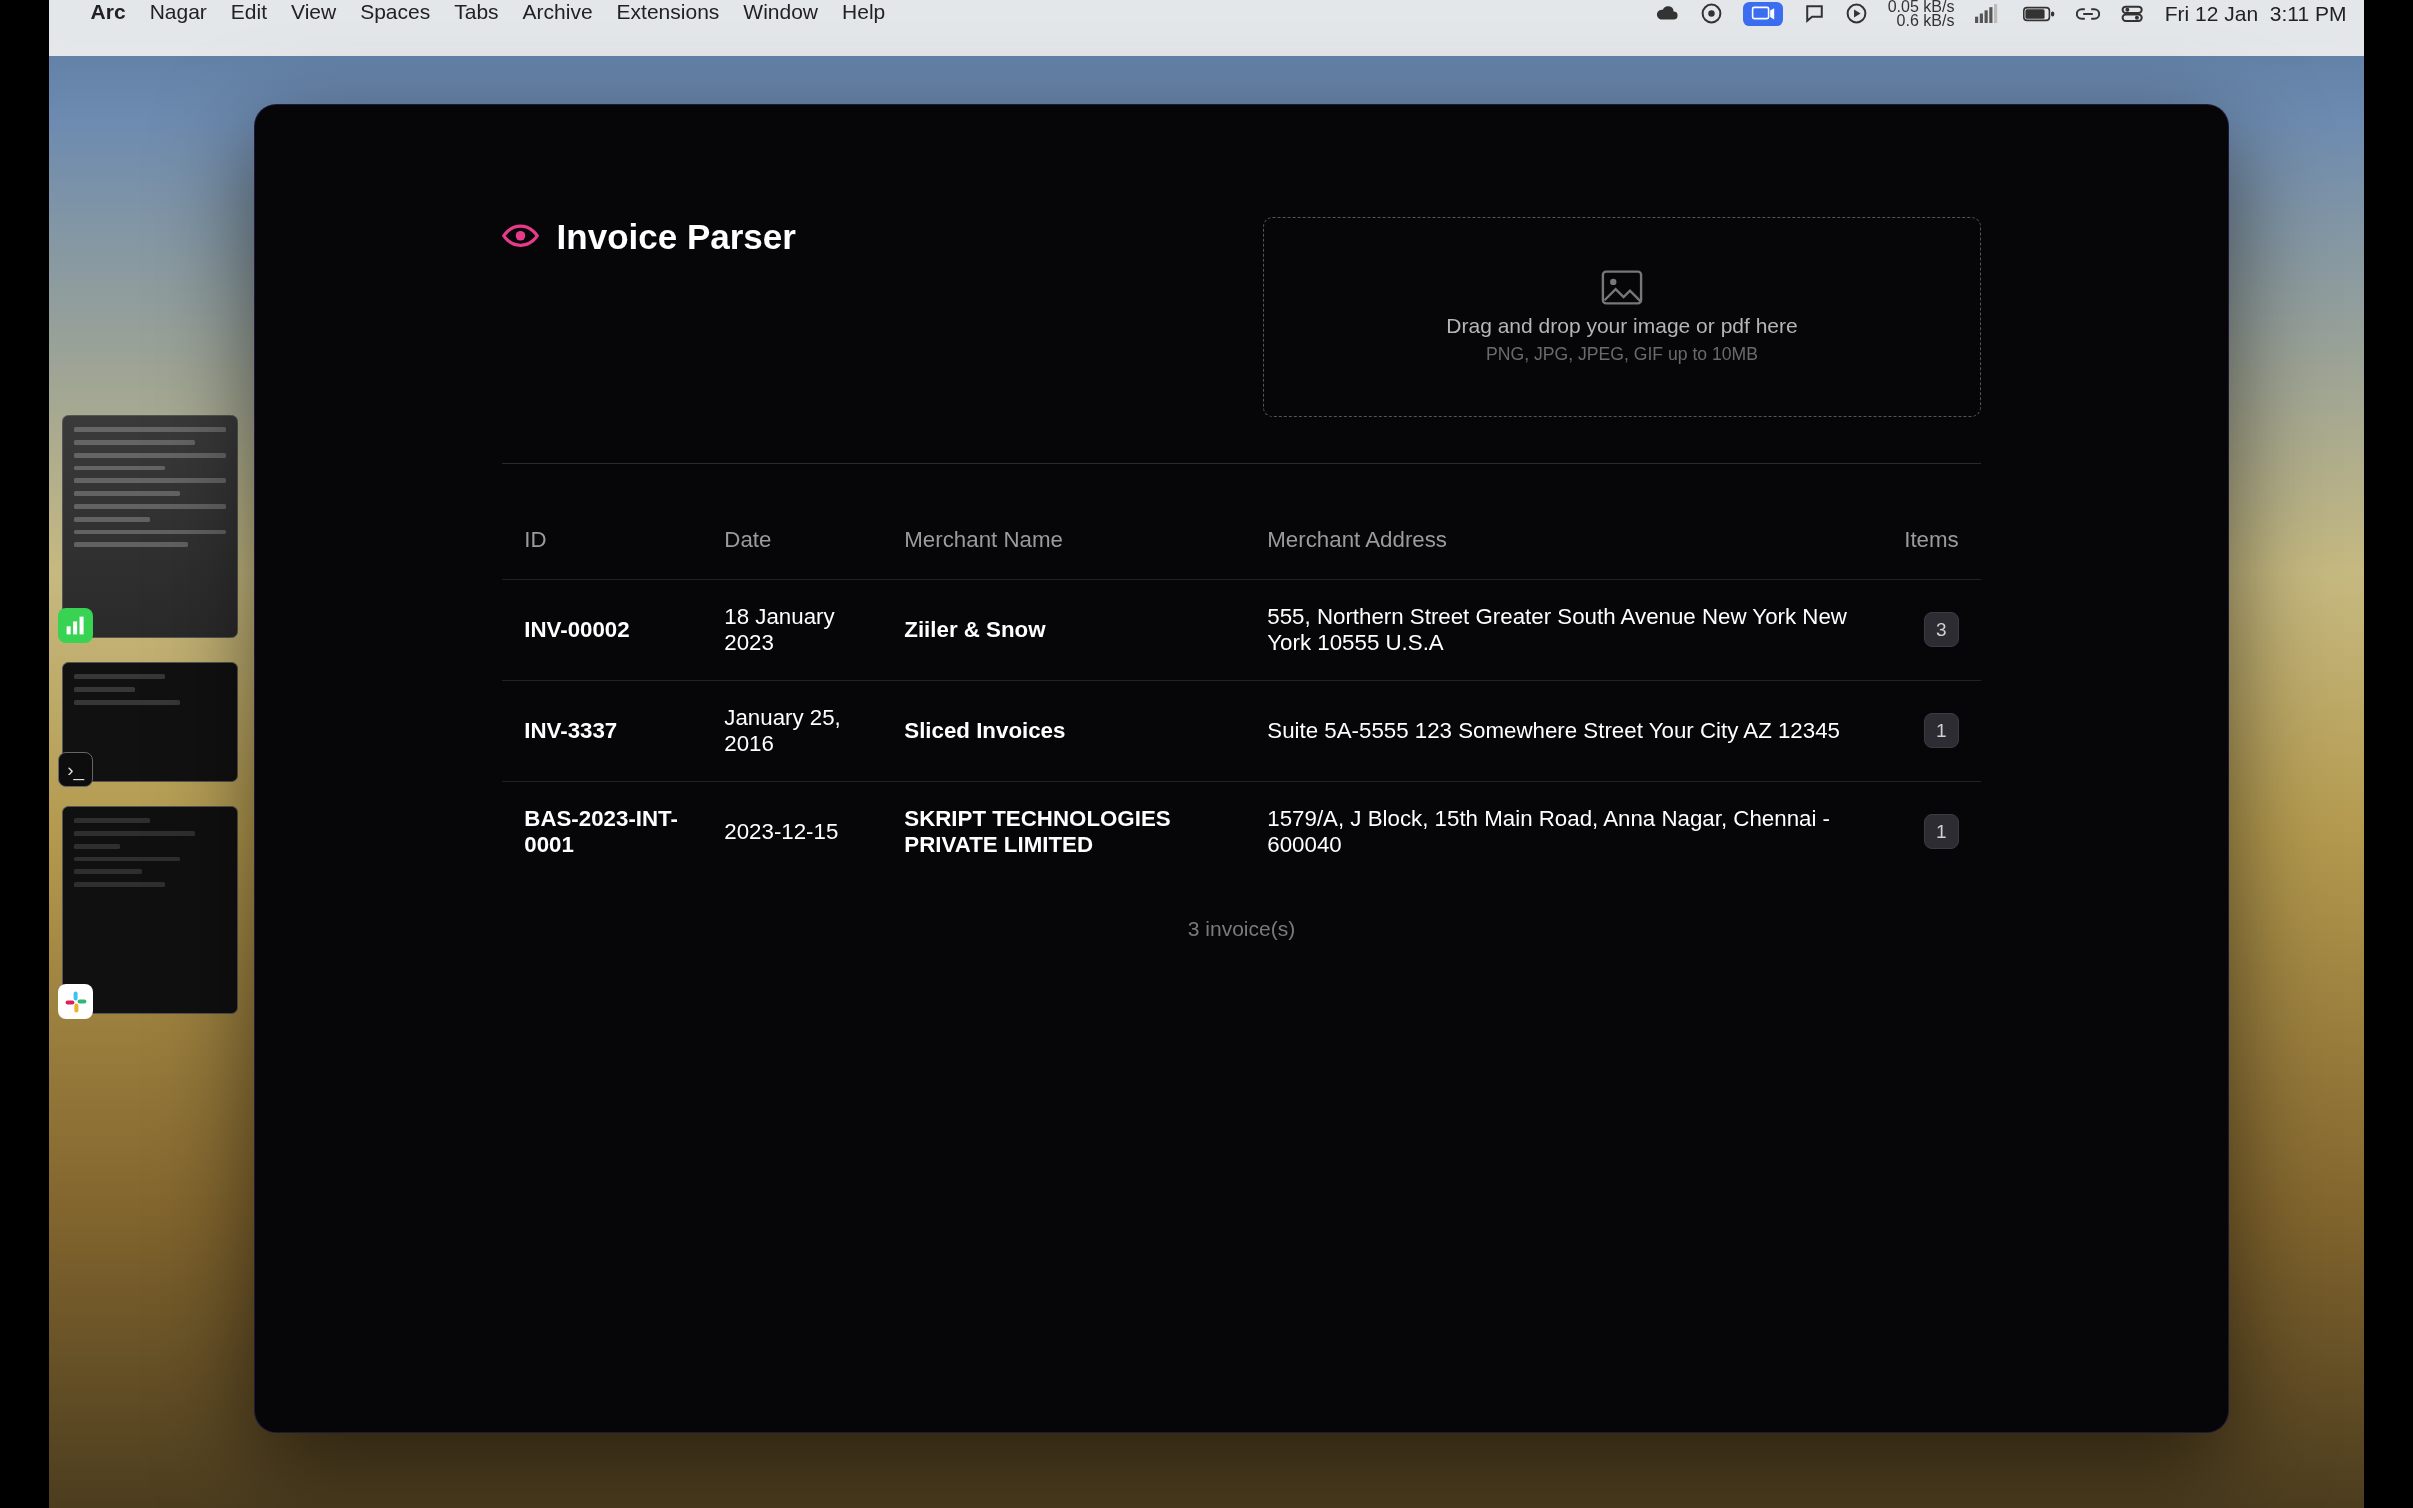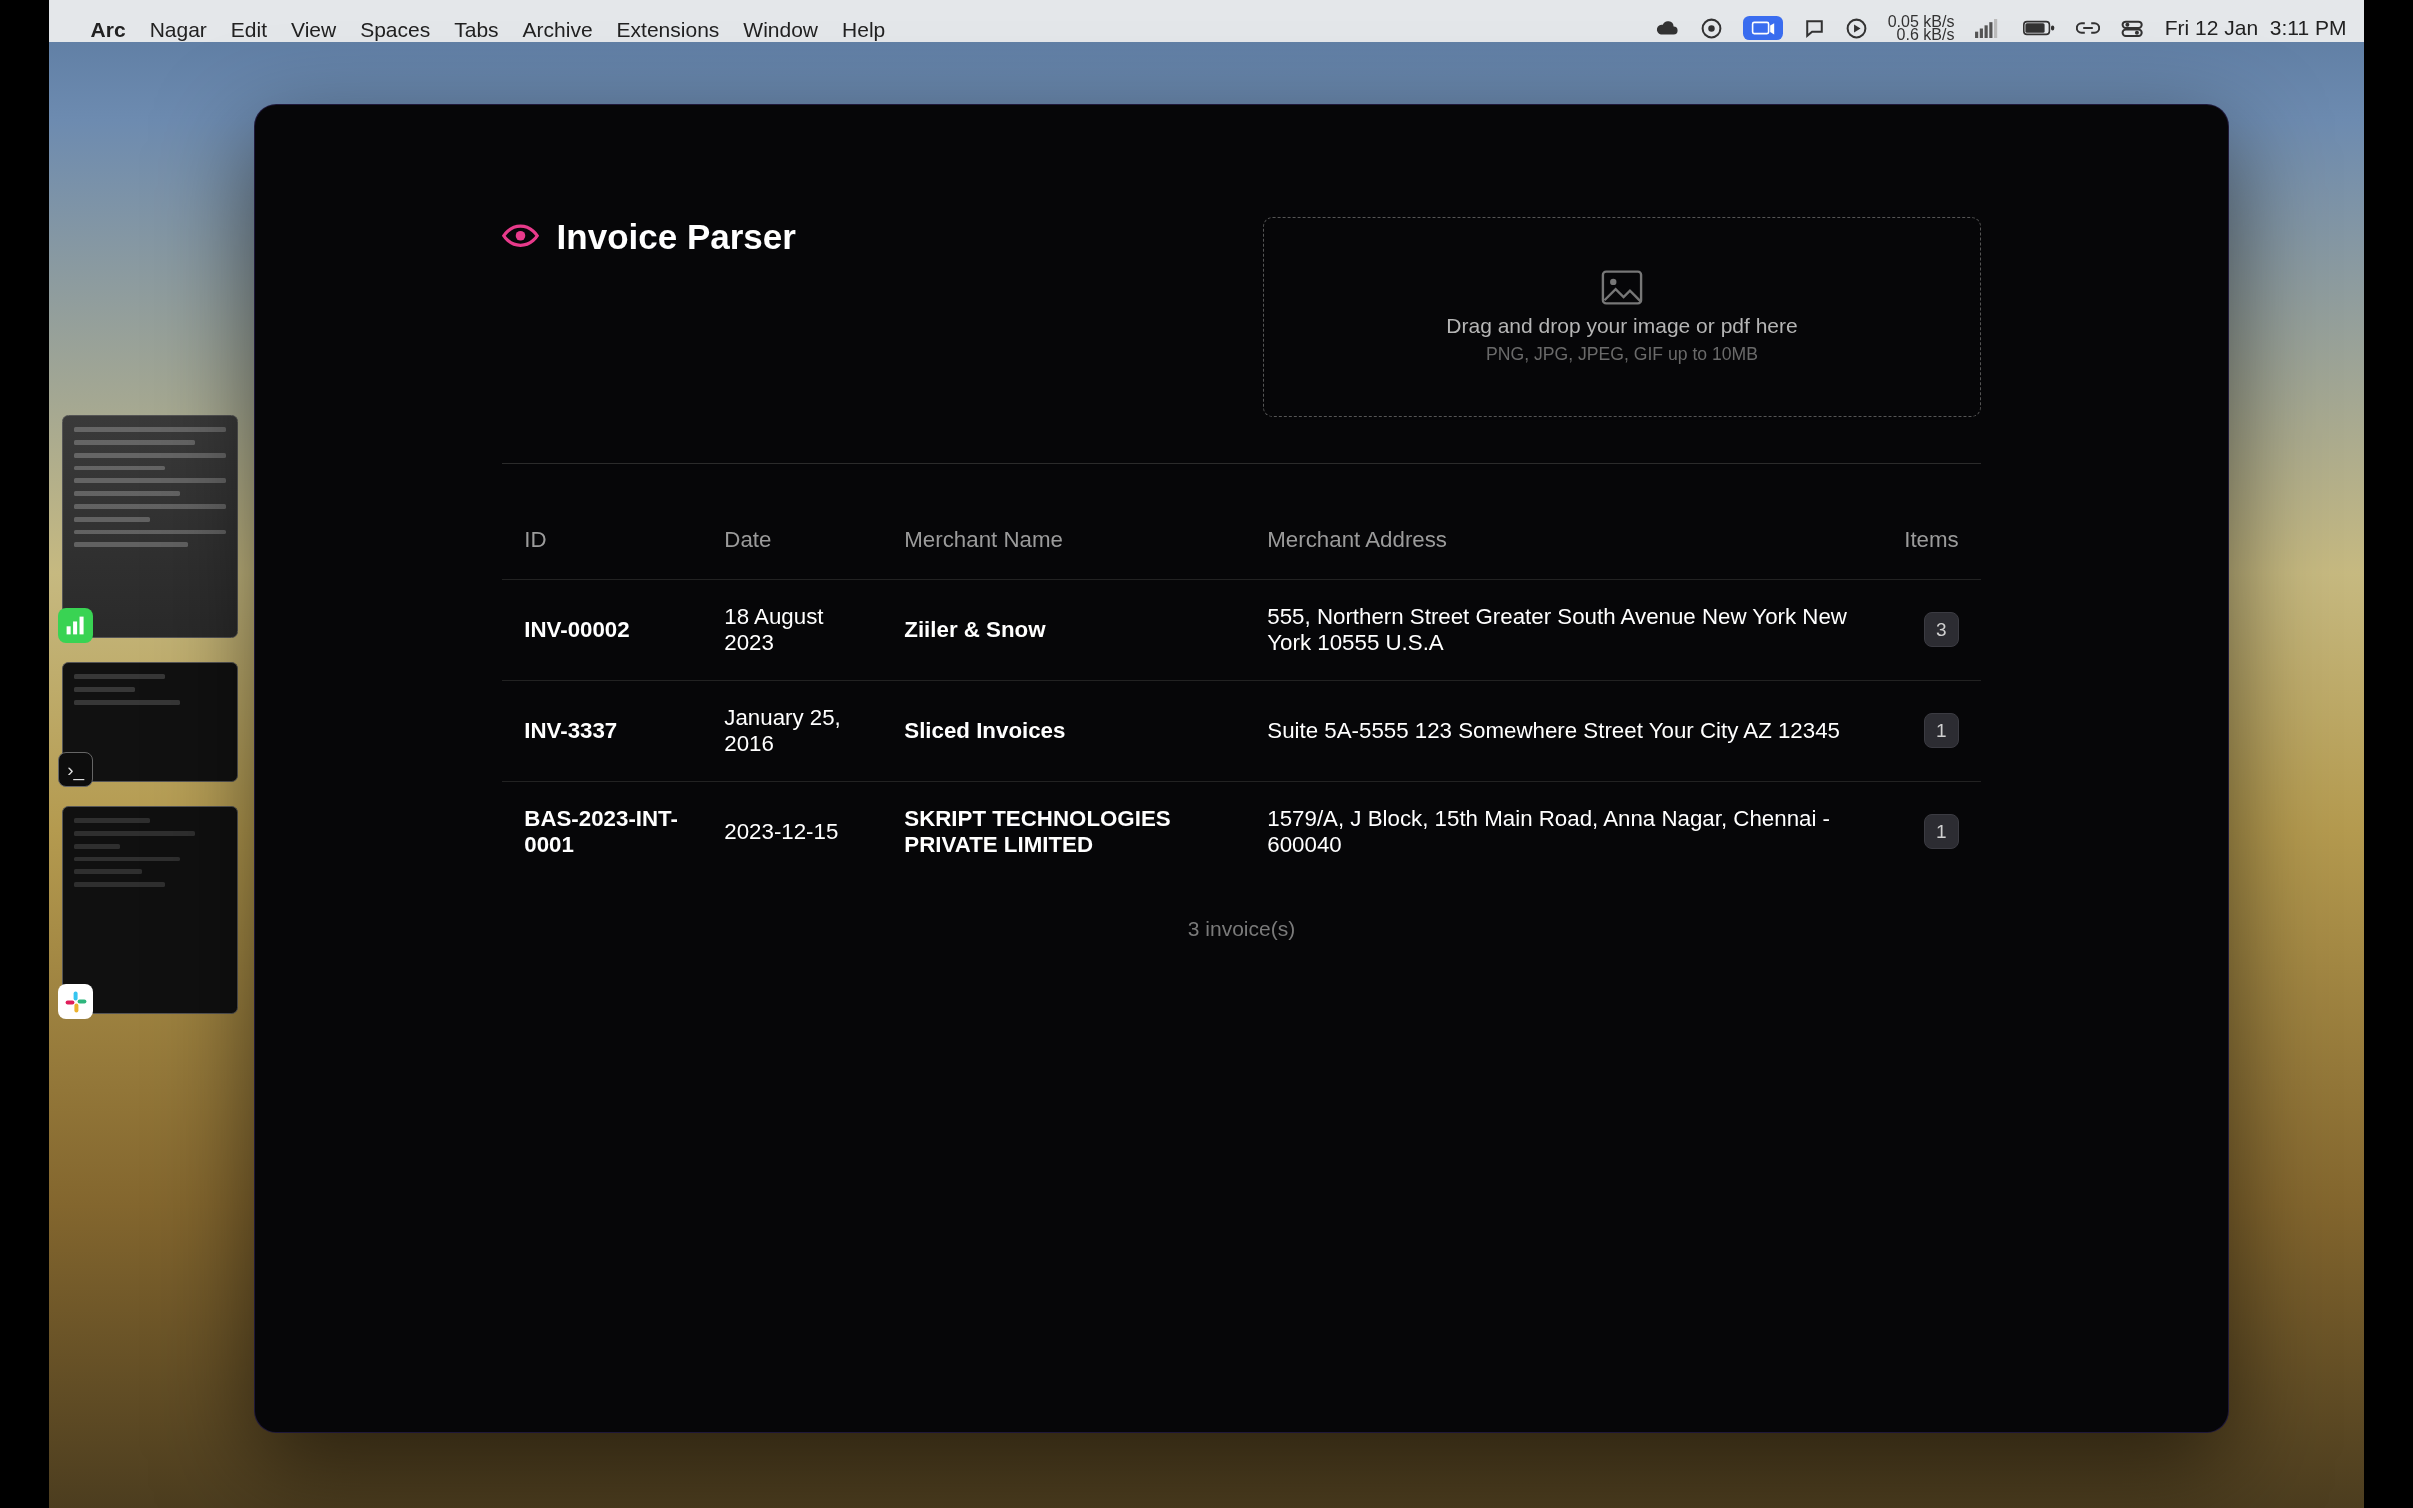--- a/index.html
+++ b/index.html
@@ -6,23 +6,23 @@
   html, body { width: 2413px; height: 1508px; overflow: hidden; font-family: -apple-system, BlinkMacSystemFont, "Segoe UI", sans-serif; }
   body {
     background: linear-gradient(180deg,#5b7aa0 0%,#6d8bb0 8%,#c6b980 38%,#b49a4f 55%,#83662e 80%,#4c3d1f 100%);
     position: relative;
   }
   .letterbox-left, .letterbox-right { position:absolute; top:0; bottom:0; width:49px; background:#000; }
   .letterbox-left { left:0; } .letterbox-right { right:0; }
 
   
   .menubar {
-    position:absolute; left:49px; right:49px; top:0; height:42px;
+    position:absolute; left:49px; right:49px; top:0; height:56px;
     background:rgba(240,240,240,0.92); backdrop-filter:blur(8px);
-    display:flex; align-items:flex-end; padding:0 17.6px; font-size:21px; color:#222;
+    display:flex; align-items:flex-start; padding:0 17.6px; font-size:21px; color:#222;
   }
   .menubar .left { display:flex; align-items:center; gap:24px; }
   .menubar .left .apple { font-size:24px; }
   .menubar .left .appname { font-weight:600; }
   .menubar .right { margin-left:auto; display:flex; align-items:center; gap:21px; }
   .menubar .right .icon { display:flex; align-items:center; justify-content:center; }
   .menubar .right svg { display:block; }
   .net-stats { font-size:16px; line-height:13.6px; text-align:right; color:#333; }
   .screen-rec { background:#3a6df0; border-radius:6.4px; padding:3.2px 8px; display:flex; align-items:center; justify-content:center; }
   .screen-rec svg { color:#fff; }
@@ -261,21 +261,21 @@
           <th>ID</th>
           <th>Date</th>
           <th>Merchant Name</th>
           <th>Merchant Address</th>
           <th class="items-h">Items</th>
         </tr>
       </thead>
       <tbody>
         <tr>
           <td>INV-00002</td>
-          <td class="date">18 August 2023</td>
+          <td class="date">18 January 2023</td>
           <td>Ziiler &amp; Snow</td>
           <td class="addr">555, Northern Street Greater South Avenue New York New York 10555 U.S.A</td>
           <td class="items"><span class="badge-count">3</span></td>
         </tr>
         <tr>
           <td>INV-3337</td>
           <td class="date">January 25, 2016</td>
           <td>Sliced Invoices</td>
           <td class="addr">Suite 5A-5555 123 Somewhere Street Your City AZ 12345</td>
           <td class="items"><span class="badge-count">1</span></td>

